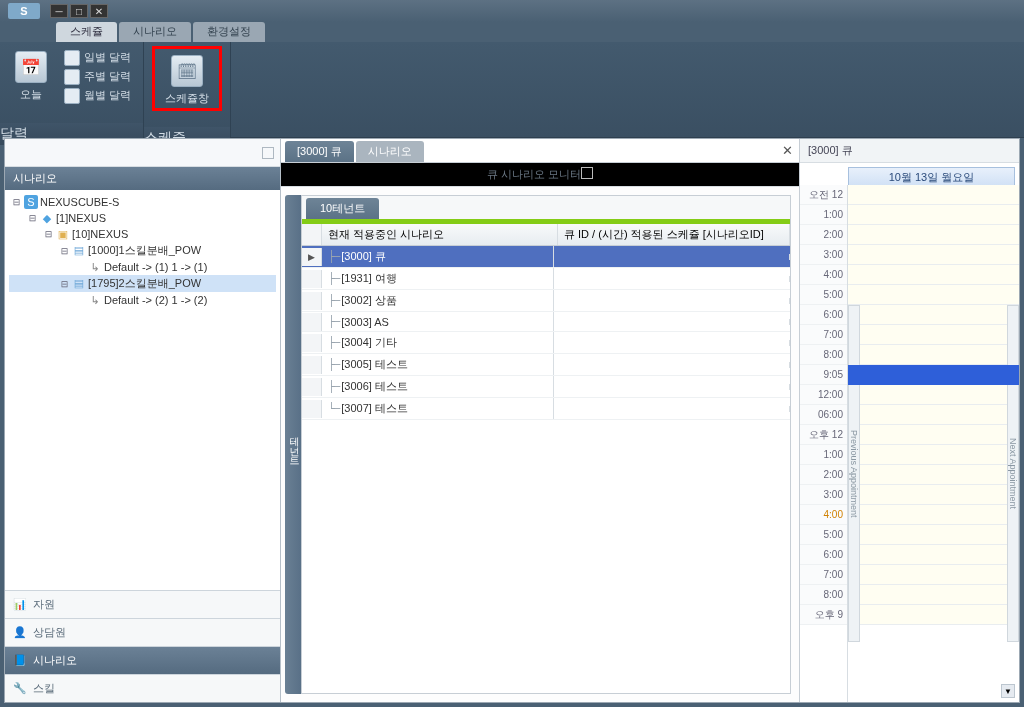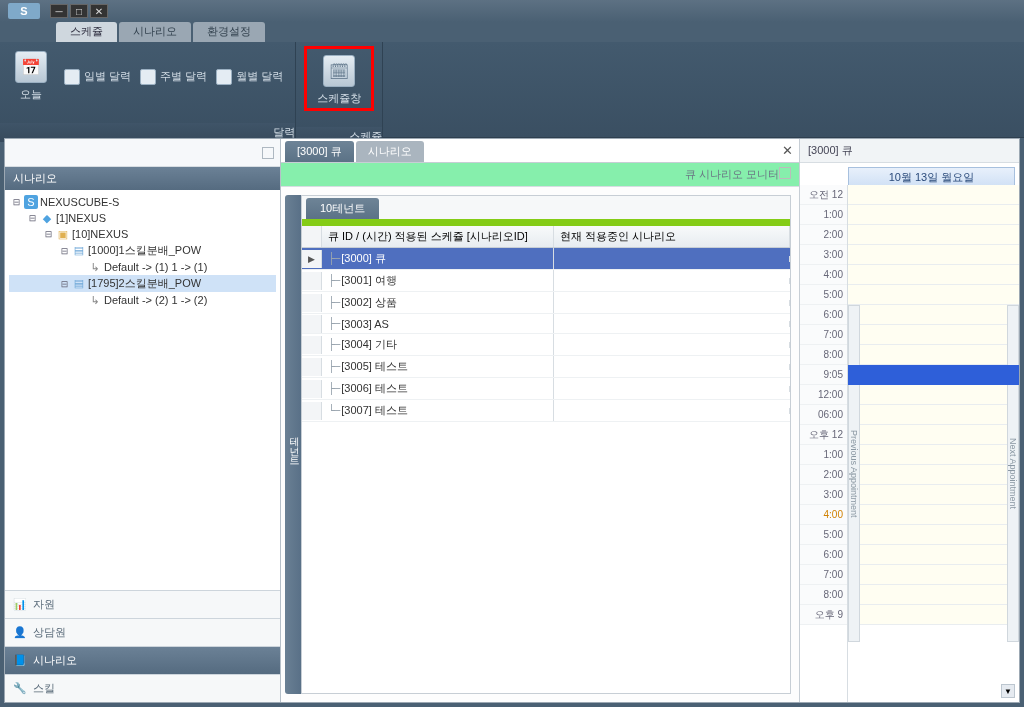--- a/index.html
+++ b/index.html
@@ -15,24 +15,24 @@
 
 
 .topTabs { height: 20px; background: #4a6073; display:flex; padding-left: 56px; gap:2px;}
 .topTab { padding: 2px 14px; background: #9aa7b3; color:#33424f; border-radius: 3px 3px 0 0; cursor:pointer;}
 .topTab.active { background: #cfd7de; color:#334; }
 
 
 .ribbon { height: 96px; background: linear-gradient(#435a6e,#3a4f62); display:flex; border-bottom:1px solid #2e3f4f;}
 .rgroup { border-right: 1px solid #2f4253; display:flex; flex-direction:column; }
 .rgroup .body { flex:1; display:flex; align-items:center; padding: 4px 8px; gap:6px;}
-.rgroup .label { text-align:right; color:#d3dde6; background: linear-gradient(#3f5468,#374a5c); padding:2px 0; font-size:11px;margin-top:12px;}
+.rgroup .label { text-align:left; color:#d3dde6; background: linear-gradient(#3f5468,#374a5c); padding:2px 0; font-size:14px;margin-top:12px;}
 .bigbtn { display:flex; flex-direction:column; align-items:center; gap:4px; color:#d3dde6; padding:4px 6px; cursor:pointer; border:1px solid transparent; border-radius:3px;}
 .bigbtn .bicon { width:32px; height:32px; background: linear-gradient(#e4ecf3,#b8c7d4); border:1px solid #9bb0c2; border-radius:3px; display:flex; align-items:center; justify-content:center; color:#5a7186; font-size:16px;}
-.smallbtns { display:flex; flex-direction:row; gap:1px;}
+.smallbtns { display:flex; flex-direction:column; gap:1px;}
 .smallbtn { display:flex; align-items:center; gap:4px; color:#d3dde6; padding:1px 4px; cursor:pointer;}
 .smallbtn .sicon { width:16px; height:16px; background:#e4ecf3;border:1px solid #9bb0c2;border-radius:2px;}
 .bigbtn.hl { border: 3px solid #ff0000; border-radius:0; padding:6px 10px 2px; }
 
 
 .workarea { position:absolute; top:138px; left:4px; right:4px; bottom:4px; background:#fdfdfd; border:1px solid #9ca8b3; display:flex;}
 
 
 .leftpane { width: 276px; display:flex; flex-direction:column; border-right:1px solid #b5bfc8;}
 .leftpane .toppad { height:28px; border-bottom:1px solid #d7dde2; background:#f6f8fa; position:relative;}
@@ -52,26 +52,26 @@
 .navsec { border-top:1px solid #cdd5dc; padding:6px 8px; display:flex; align-items:center; gap:6px; cursor:pointer; color:#5a6b7a; background:#f6f8f9;}
 .navsec.active { background: linear-gradient(#6b8196,#556b80); color:#fff;}
 .navsec .nicon{ width:14px;height:14px;display:inline-block;}
 
 
 .center { flex:1; display:flex; flex-direction:column; min-width:0; }
 .tabbar { height:24px; background:#fff; border-bottom:1px solid #c7ced5; display:flex; align-items:flex-end; padding-left:4px; gap:2px; position:relative;}
 .ctab { padding:3px 12px; background:#aab5bf; color:#fff; border-radius:3px 3px 0 0; cursor:pointer; font-size:11px;}
 .ctab.active { background: linear-gradient(#6e8497,#5b7286); }
 .tabbar .closex{ position:absolute; right:6px; top:4px; font-size:13px; color:#555; cursor:pointer;}
-.subhdr { background:#86efac; border-bottom:1px solid #d7dde2; padding:4px 8px; color:#6a7784; display:flex; justify-content:flex-end;}
+.subhdr { background:#000000; border-bottom:1px solid #d7dde2; padding:4px 8px; color:#6a7784; display:flex; justify-content:center;}
 .subhdr .pin{width:12px;height:12px;border:1px solid #bbb;}
 .gridwrap { flex:1; padding:8px 8px 8px 4px; background:#fdfdfd; display:flex; gap:0;}
 .vtab { width:16px; writing-mode: vertical-rl; background:linear-gradient(90deg,#6a8094,#597087); color:#fff; text-align:center; padding:6px 0; border-radius:3px 0 0 3px; font-size:10px;}
 .gridarea{ flex:1; border:1px solid #c7ced5; background:#fff; display:flex; flex-direction:column; min-width:0;}
-.gtabrow{ display:flex; background:#f6f8f9; border-bottom:7px solid #84cc16;}
+.gtabrow{ display:flex; background:#f6f8f9; border-bottom:5px solid #84cc16;}
 .gtab{ padding:3px 14px; background: linear-gradient(#6e8497,#5b7286); color:#fff; border-radius:3px 3px 0 0; margin:2px 0 0 4px; cursor:pointer;}
 .ghdr { display:flex; background:linear-gradient(#f8fafb,#e7ecf0); border-bottom:1px solid #c7ced5;}
 .gcell { padding:3px 6px; border-right:1px solid #d7dde2;}
 .gc0{ width:20px; background:#f3f5f7;}
 .gc1{ width:232px;}
 .gc2{ flex:1;}
 .grow{ display:flex; border-bottom:1px solid #eef1f3; align-items:center;}
 .grow.sel{ background:#4f6fbf; color:#fff;}
 .grow.sel .treel{ color:#fff;}
 .grow .gc0{ background:#f3f5f7; color:#555; text-align:center; font-size:9px; height:18px; display:flex; align-items:center; justify-content:center;}
@@ -236,40 +236,40 @@
       <span class="pin"></span>
     </div>
     <div class="gridwrap">
       <div class="vtab">테넌트</div>
       <div class="gridarea">
         <div class="gtabrow">
           <div class="gtab">10테넌트</div>
         </div>
         <div class="ghdr">
           <div class="gcell gc0"></div>
+          <div class="gcell gc2">현재 적용중인 시나리오</div>
           <div class="gcell gc1">큐 ID / (시간) 적용된 스케쥴 [시나리오ID]</div>
-          <div class="gcell gc2">현재 적용중인 시나리오</div>
         </div>
         <div id="gridbody">
             <div class="grow sel">
               <div class="gcell gc0">▶</div>
               <div class="gcell gc1">
                 <div class="treel">
                   <span class="branch">├─</span>
                   <span>[3000] 큐</span>
                 </div>
               </div>
               <div class="gcell gc2"></div>
             </div>
             <div class="grow">
               <div class="gcell gc0"></div>
               <div class="gcell gc1">
                 <div class="treel">
                   <span class="branch">├─</span>
-                  <span>[3001] 여행</span>
+                  <span>[1931] 여행</span>
                 </div>
               </div>
               <div class="gcell gc2"></div>
             </div>
             <div class="grow">
               <div class="gcell gc0"></div>
               <div class="gcell gc1">
                 <div class="treel">
                   <span class="branch">├─</span>
                   <span>[3002] 상품</span>

